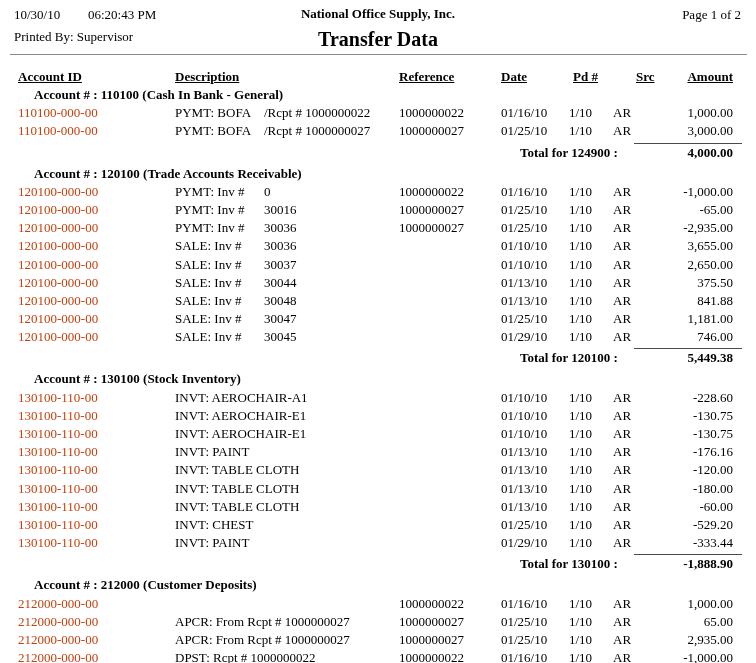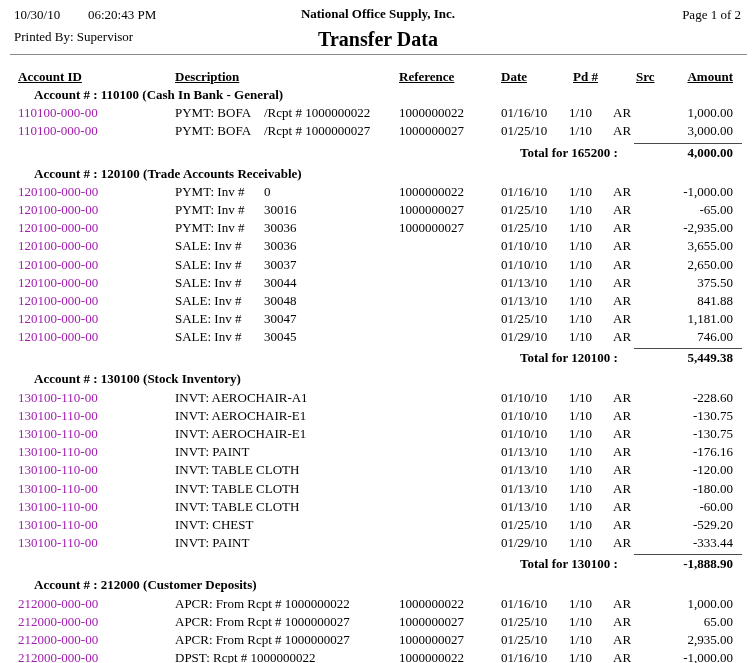--- a/index.html
+++ b/index.html
@@ -29,21 +29,21 @@
   .ch-date{left:501px;}
   .ch-pd{left:573px;}
   .ch-src{left:592px;margin-left:44px;}
   .ch-amount{right:23px;}
   
   #report-body{position:absolute;top:86px;left:0;right:0;}
   .section{margin:0 0 3px 0;}
   .section-heading{height:18.2px;line-height:18.2px;padding-left:34px;font-weight:bold;white-space:nowrap;}
   .row{position:relative;height:18.2px;line-height:18.2px;}
   .row span{position:absolute;white-space:nowrap;}
-  .c-account{left:18px;color:#a21caf;cursor:pointer;}
+  .c-account{left:18px;color:#c2410c;cursor:pointer;}
   .c-desc1{left:175px;}
   .c-desc2{left:264px;}
   .c-ref{left:399px;}
   .c-date{left:501px;}
   .c-pd{left:569px;}
   .c-src{left:613px;}
   .c-amount{right:23px;text-align:right;}
   .total-row{position:relative;height:21px;font-weight:bold;}
   .total-rule{position:absolute;left:634px;width:108px;top:2px;border-top:1px solid #4a4a4a;height:0;}
   .total-label{position:absolute;left:520px;top:4px;white-space:nowrap;}
@@ -90,21 +90,21 @@
           <span class="c-desc1">PYMT: BOFA</span>
           <span class="c-desc2">/Rcpt # 1000000027</span>
           <span class="c-ref">1000000027</span>
           <span class="c-date">01/25/10</span>
           <span class="c-pd">1/10</span>
           <span class="c-src">AR</span>
           <span class="c-amount">3,000.00</span>
         </div>
         <div class="total-row">
           <div class="total-rule"></div>
-          <span class="total-label">Total for 165200 :</span>
+          <span class="total-label">Total for 124900 :</span>
           <span class="total-amount">4,000.00</span>
         </div>
       </div>
       <div class="section">
         <div class="section-heading">Account # : 120100 (Trade Accounts Receivable)</div>
         <div class="row">
           <span class="c-account">120100-000-00</span>
           <span class="c-desc1">PYMT: Inv #</span>
           <span class="c-desc2">0</span>
           <span class="c-ref">1000000022</span>
@@ -270,21 +270,20 @@
         <div class="total-row">
           <div class="total-rule"></div>
           <span class="total-label">Total for 130100 :</span>
           <span class="total-amount">-1,888.90</span>
         </div>
       </div>
       <div class="section">
         <div class="section-heading">Account # : 212000 (Customer Deposits)</div>
         <div class="row">
           <span class="c-account">212000-000-00</span>
-          <span class="c-desc1">APCR: From Rcpt # 1000000022</span>
           <span class="c-ref">1000000022</span>
           <span class="c-date">01/16/10</span>
           <span class="c-pd">1/10</span>
           <span class="c-src">AR</span>
           <span class="c-amount">1,000.00</span>
         </div>
         <div class="row">
           <span class="c-account">212000-000-00</span>
           <span class="c-desc1">APCR: From Rcpt # 1000000027</span>
           <span class="c-ref">1000000027</span>

